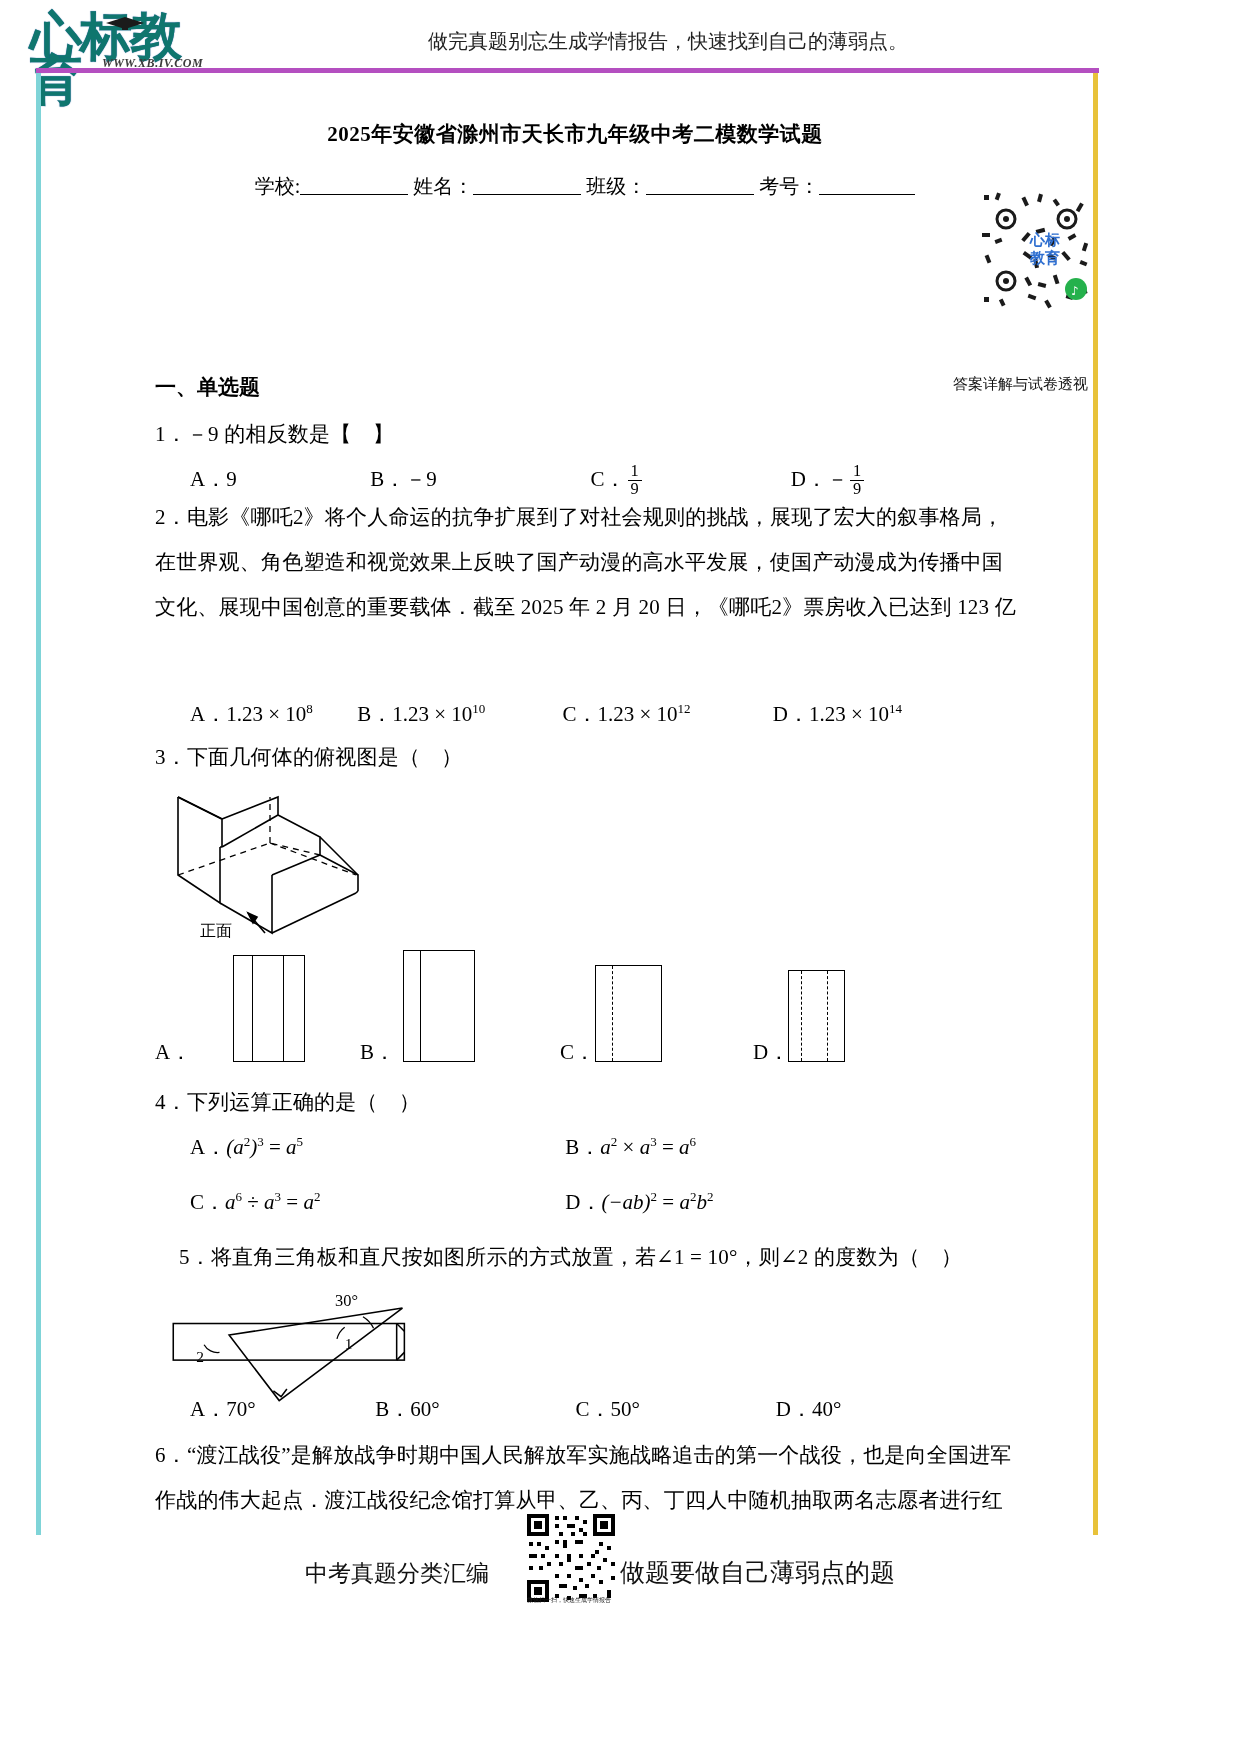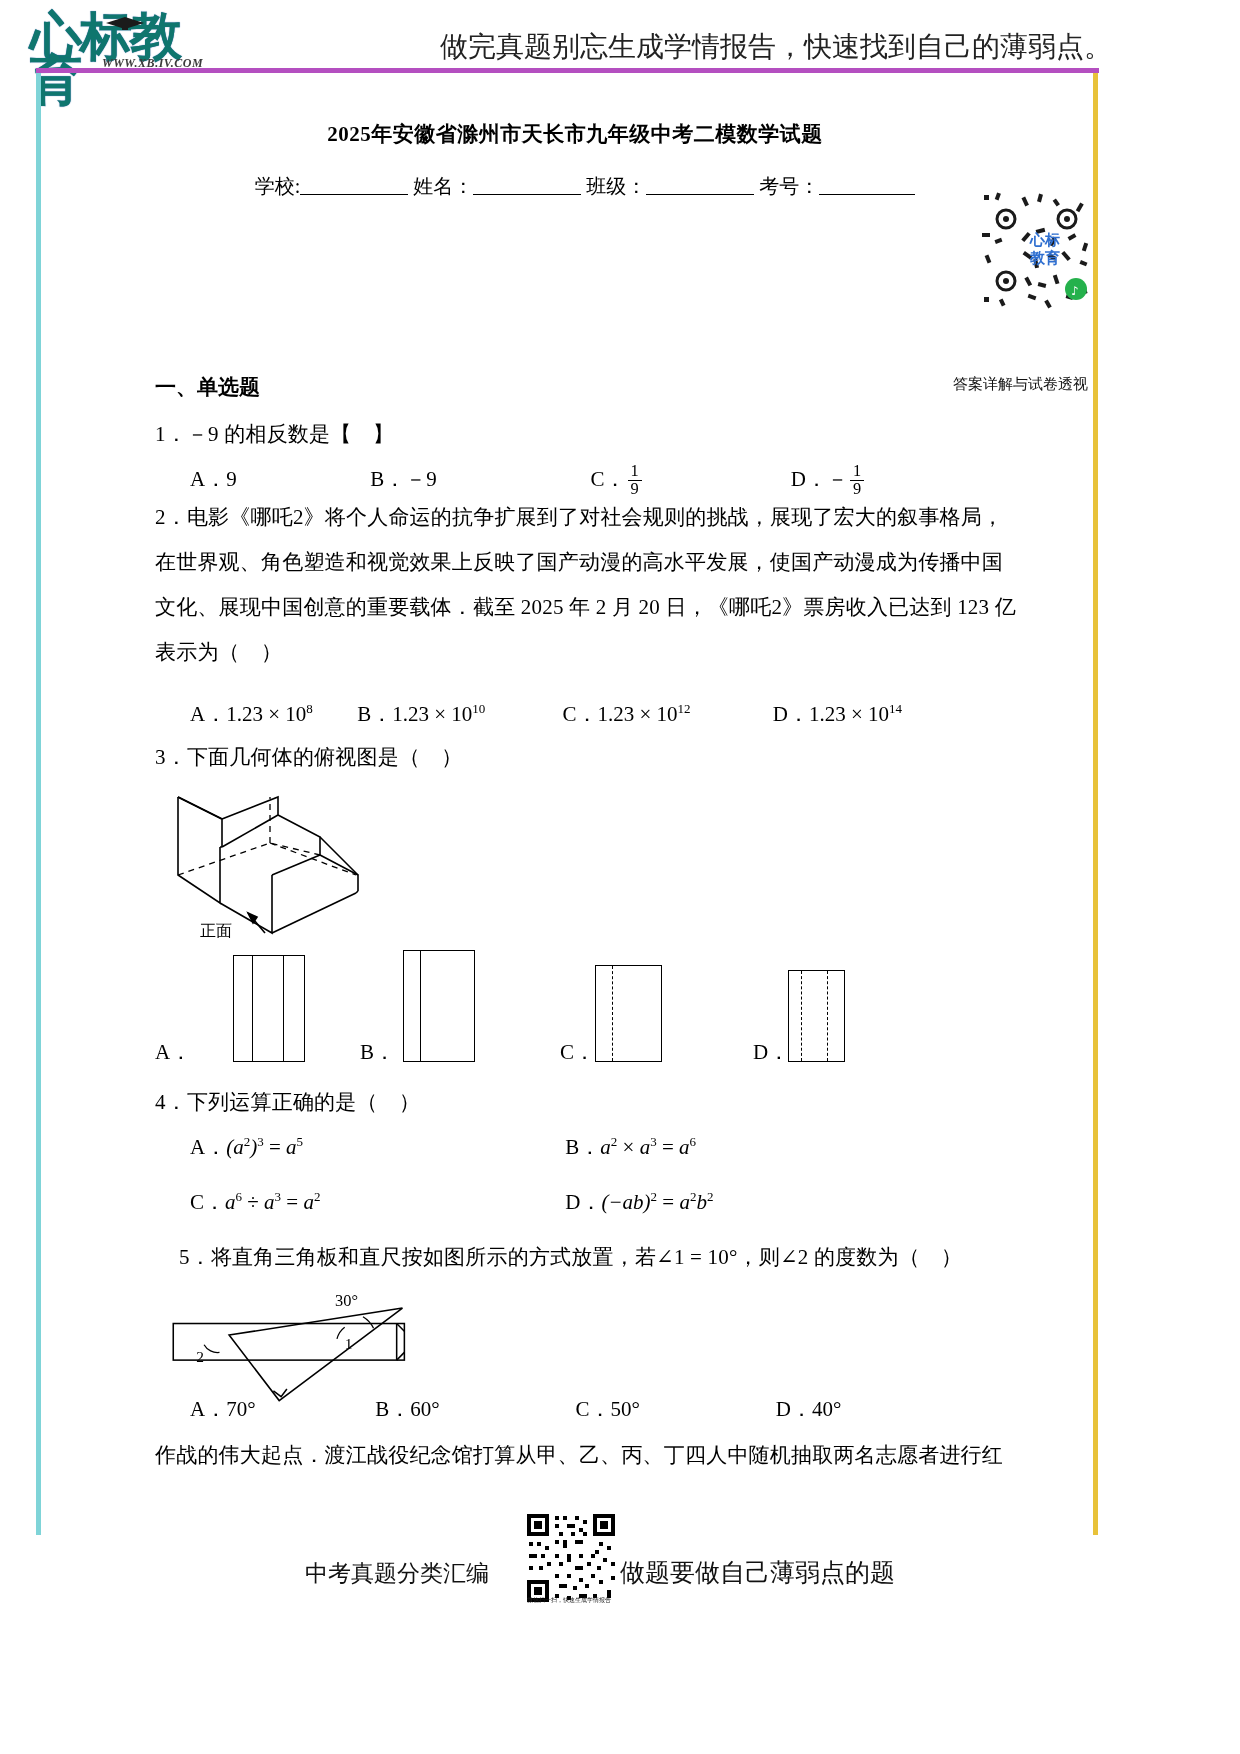--- a/index.html
+++ b/index.html
@@ -46,23 +46,23 @@
     left: 72px; top: 42px;
     font-family: "Liberation Serif", serif;
     font-style: italic;
     font-weight: bold;
     font-size: 12px;
     color: #3b3b3b;
     letter-spacing: 0.5px;
   }
   #banner-slogan {
     position: absolute;
-    left: 440px; top: 28px;
+    left: 428px; top: 28px;
     font-family: "Liberation Sans", sans-serif;
-    font-size: 28px;
+    font-size: 20px;
     color: #222;
     white-space: nowrap;
   }
   #banner-rule {
     position: absolute;
     left: 36px; top: 68px;
     width: 1063px; height: 5px;
     background: #b44fc0;
   }
 
@@ -313,21 +313,20 @@
     <span class="opt" style="width:175px;">A．9</span>
     <span class="opt" style="width:215px;">B．－9</span>
     <span class="opt" style="width:195px;"><span>C．</span><span class="frac"><span class="num">1</span><span class="den">9</span></span></span>
     <span class="opt"><span>D．－</span><span class="frac"><span class="num">1</span><span class="den">9</span></span></span>
   </div>
 
   <div class="q q-body" style="left:95px; top:400px;">
     <div><span>2．</span><span>电影《哪吒2》将个人命运的抗争扩展到了对社会规则的挑战，展现了宏大的叙事格局，</span></div>
     <div>在世界观、角色塑造和视觉效果上反映了国产动漫的高水平发展，使国产动漫成为传播中国</div>
     <div>文化、展现中国创意的重要载体．截至 2025 年 2 月 20 日，《哪吒2》票房收入已达到 123 亿</div>
-    <div>表示为（　）</div>
   </div>
   <div class="opt-row" style="left:130px; top:605px;">
     <span class="opt" style="width:162px;"><span>A．1.23 × 10</span><sup class="e">8</sup></span>
     <span class="opt" style="width:200px;"><span>B．1.23 × 10</span><sup class="e">10</sup></span>
     <span class="opt" style="width:205px;"><span>C．1.23 × 10</span><sup class="e">12</sup></span>
     <span class="opt"><span>D．1.23 × 10</span><sup class="e">14</sup></span>
   </div>
 
   <div class="q" style="left:95px; top:640px;">
     <span>3．</span><span>下面几何体的俯视图是（　）</span>
@@ -429,20 +428,21 @@
   </svg>
 
   <div class="opt-row" style="left:130px; top:1300px;">
     <span class="opt" style="width:180px;">A．70°</span>
     <span class="opt" style="width:195px;">B．60°</span>
     <span class="opt" style="width:195px;">C．50°</span>
     <span class="opt">D．40°</span>
   </div>
 
   <div class="q q-body" style="left:95px; top:1338px;">
+    <div><span>6．</span><span>“渡江战役”是解放战争时期中国人民解放军实施战略追击的第一个战役，也是向全国进军</span></div>
     <div>作战的伟大起点．渡江战役纪念馆打算从甲、乙、丙、丁四人中随机抽取两名志愿者进行红</div>
   </div>
 
 </div>
 
 <div id="footer"></div>
 <svg id="footer-qr" viewBox="0 0 96 96">
   <rect x="0" y="0" width="96" height="96" fill="#fff"></rect>
   <g fill="#000">
     <rect x="4" y="4" width="22" height="22"></rect>

